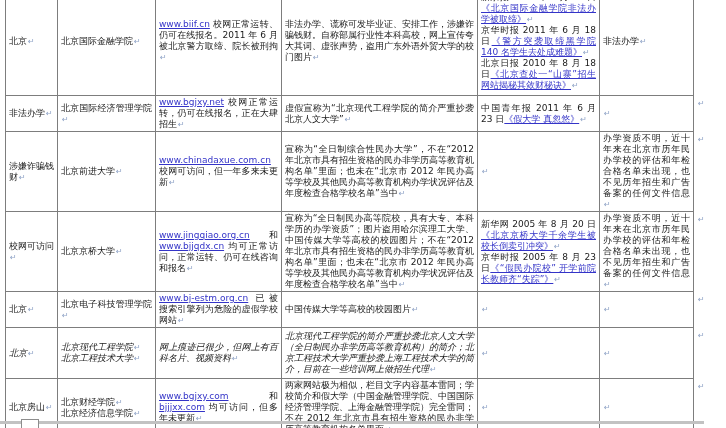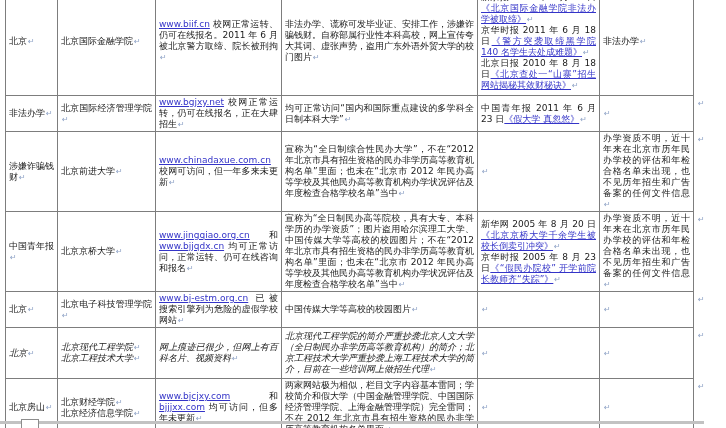--- a/index.html
+++ b/index.html
@@ -71,21 +71,21 @@
           <td>
             <div class="para"><span>非法办学</span><span class="mark">↵</span></div>
           </td>
           <td>
             <div class="para"><span>北京国际经济管理学院</span><span class="mark">↵</span></div>
           </td>
           <td>
             <div class="para"><span class="lnk">www.bgjxy.net</span><span> 校网正常运转，仍可在线报名，正在大肆招生</span><span class="mark">↵</span></div>
           </td>
           <td>
-            <div class="para"><span>均可正常访问“国内和国际重点建设的多学科全日制本科大学”</span><span class="mark">↵</span></div>
+            <div class="para"><span>虚假宣称为“北京现代工程学院的简介严重抄袭北京人文大学”</span><span class="mark">↵</span></div>
           </td>
           <td>
             <div class="para"><span>中国青年报 2011 年 6 月 23 日</span><span class="lnk">《假大学 真忽悠》</span><span class="mark">↵</span></div>
           </td>
           <td>
             <div class="para"><span class="mark">↵</span></div>
           </td>
           <td class="rowend"><span class="mark">↵</span></td>
         </tr>
         <tr class="r2">
@@ -104,21 +104,21 @@
           <td>
             <div class="para"><span class="mark">↵</span></div>
           </td>
           <td>
             <div class="para"><span>办学资质不明，近十年来在北京市历年民办学校的评估和年检合格名单未出现，也不见历年招生和广告备案的任何文件信息</span><span class="mark">↵</span></div>
           </td>
           <td class="rowend"><span class="mark">↵</span></td>
         </tr>
         <tr class="r3">
           <td>
-            <div class="para"><span>中国青年报</span><span class="mark">↵</span></div>
+            <div class="para"><span>校网可访问</span><span class="mark">↵</span></div>
           </td>
           <td>
             <div class="para"><span>北京京桥大学</span><span class="mark">↵</span></div>
           </td>
           <td>
             <div class="para"><span class="lnk">www.jingqiao.org.cn</span><span> 和 </span><span class="lnk">www.bjjqdx.cn</span><span> 均可正常访问，正常运转、仍可在线咨询和报名</span><span class="mark">↵</span></div>
           </td>
           <td>
             <div class="para"><span>宣称为“全日制民办高等院校，具有大专、本科学历的办学资质”；图片盗用哈尔滨理工大学、中国传媒大学等高校的校园图片；不在“2012 年北京市具有招生资格的民办非学历高等教育机构名单”里面；也未在“北京市 2012 年民办高等学校及其他民办高等教育机构办学状况评估及年度检查合格学校名单”当中</span><span class="mark">↵</span></div>
           </td>
@@ -176,21 +176,21 @@
         </tr>
         <tr class="r6">
           <td>
             <div class="para"><span>北京房山</span><span class="mark">↵</span></div>
           </td>
           <td>
             <div class="para"><span>北京财经学院</span><span class="mark">↵</span></div>
             <div class="para"><span>北京经济信息学院</span><span class="mark">↵</span></div>
           </td>
           <td>
-            <div class="para"><span class="lnk">www.bjcjxy.com</span><span> 和 </span><span class="lnk">bjjjxx.com</span><span> 均可访问，但多年未更新</span><span class="mark">↵</span></div>
+            <div class="para"><span class="lnk">www.bgjxy.com</span><span> 和 </span><span class="lnk">bjjjxx.com</span><span> 均可访问，但多年未更新</span><span class="mark">↵</span></div>
           </td>
           <td>
             <div class="para"><span>两家网站极为相似，栏目文字内容基本雷同；学校简介和假大学（中国金融管理学院、中国国际经济管理学院、上海金融管理学院）完全雷同；不在 2012 年北京市具有招生资格的民办非学历高等教育机构名单里面</span><span class="mark">↵</span></div>
           </td>
           <td>
             <div class="para"><span class="mark">↵</span></div>
           </td>
           <td>
             <div class="para"><span class="mark">↵</span></div>
           </td>

